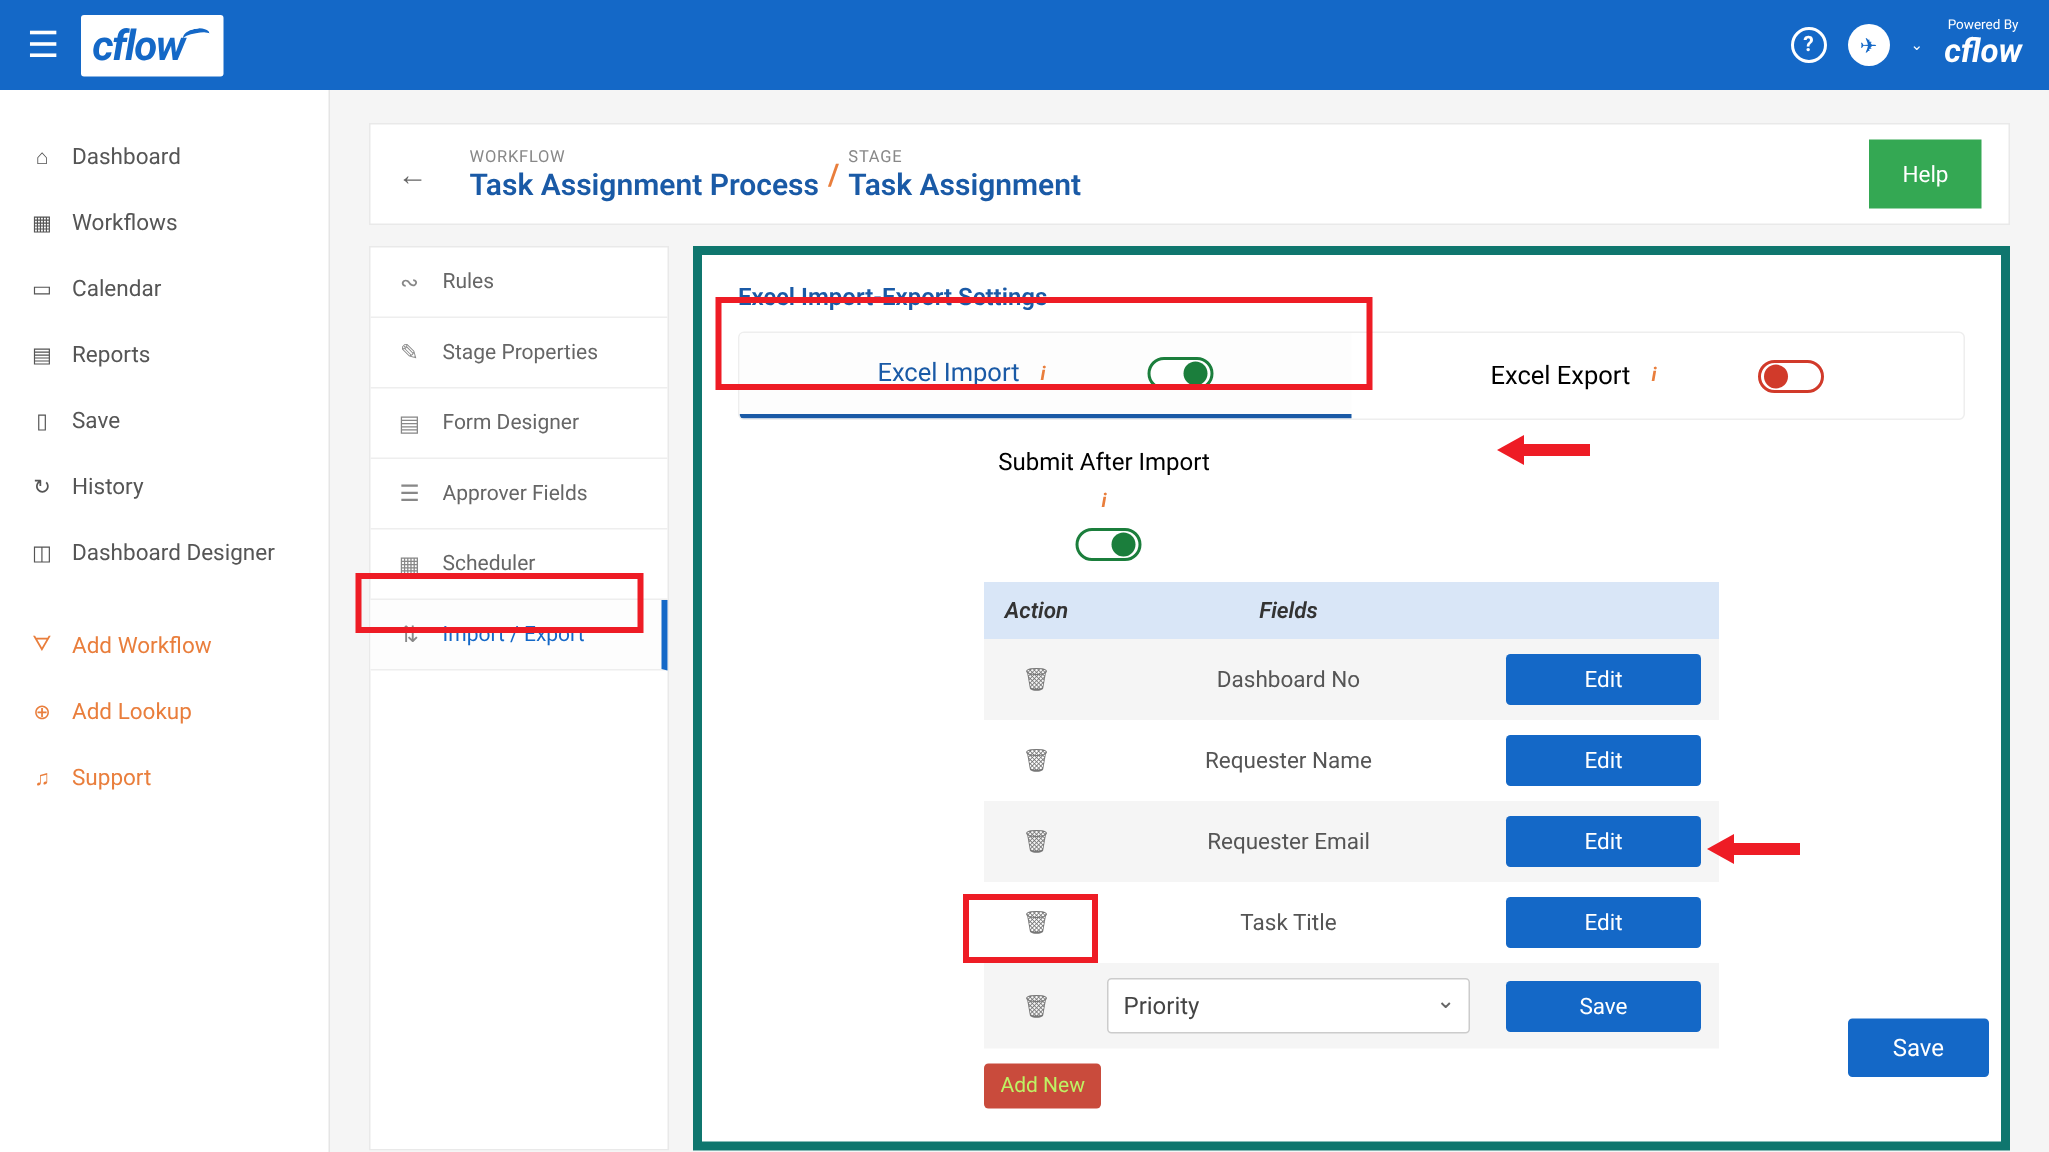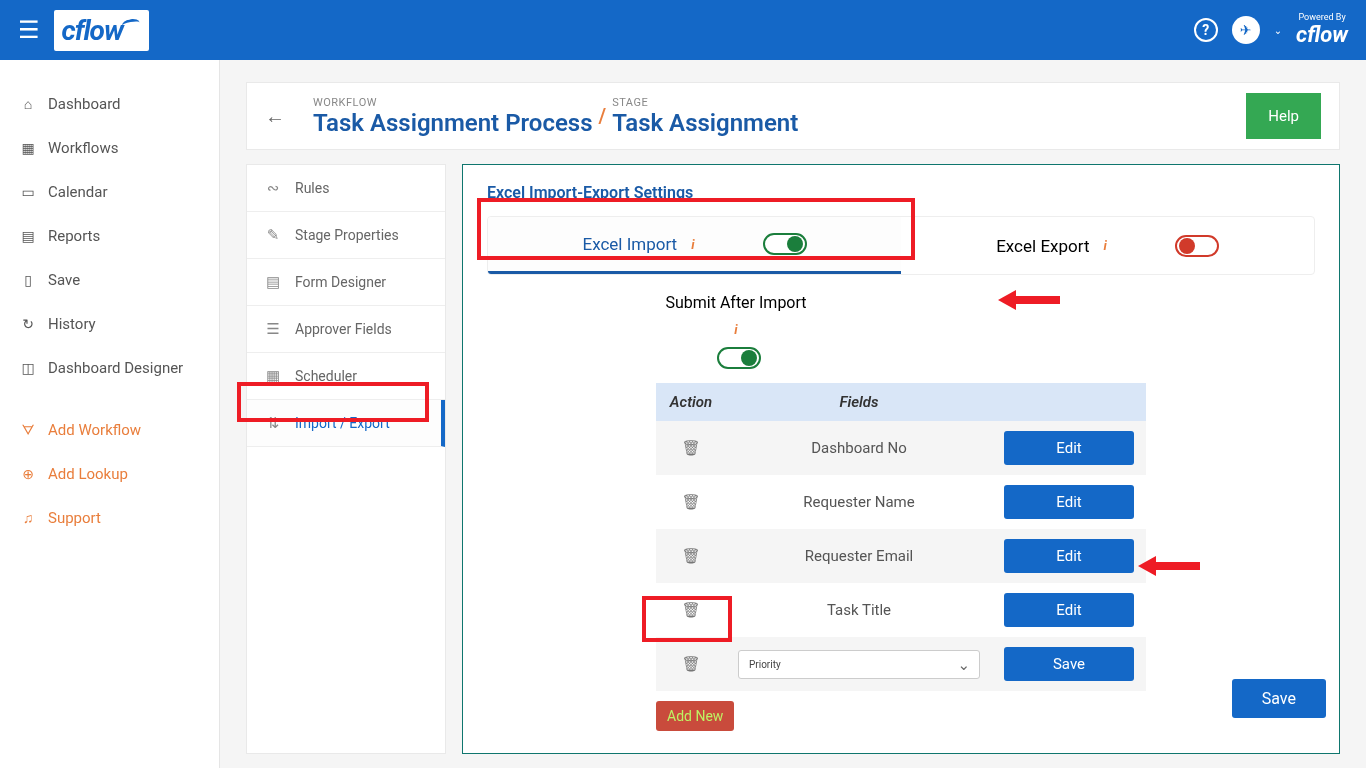--- a/index.html
+++ b/index.html
@@ -17,48 +17,48 @@
 .powered-logo { font-size:22px; font-style:italic; font-weight:700; }
 .layout { display:flex; height:708px; }
 .nav { width:220px; background:#fff; border-right:1px solid #e5e5e5; padding-top:22px; }
 .nav-item { display:flex; align-items:center; gap:12px; padding:13px 20px; color:#555; font-size:15px; cursor:pointer; }
 .nav-item.accent { color:#e97e3c; }
 .nav-icon { width:16px; height:16px; display:inline-flex; align-items:center; justify-content:center; font-size:14px; }
 .main { flex:1; padding:22px 26px 0 26px; overflow:hidden; position:relative; }
 .header-card { background:#fff; border:1px solid #e9e9e9; display:flex; align-items:center; padding:10px 18px; margin-bottom:14px; }
 .back-arrow { font-size:20px; color:#666; margin-right:28px; cursor:pointer; }
 .crumb-label { font-size:11px; color:#888; letter-spacing:0.5px; }
-.crumb-main { font-size:24px; color:#1a5aa6; font-weight:600; }
+.crumb-main { font-size:20px; color:#1a5aa6; font-weight:600; }
 .crumb-sep { color:#e97e3c; font-size:20px; margin:0 6px; font-weight:600; }
 .help-btn { margin-left:auto; background:#34a853; color:#fff; padding:14px 22px; font-size:15px; cursor:pointer; }
 .body-row { display:flex; gap:16px; }
 .side-card { width:200px; background:#fff; border:1px solid #e9e9e9; }
 .side-item { display:flex; align-items:center; gap:12px; padding:14px 16px; color:#666; font-size:14px; border-bottom:1px solid #eee; cursor:pointer; }
 .side-item.active { color:#1468c7; border-right:4px solid #1468c7; background:#fdfdfd; }
-.content-card { flex:1; background:#fff; border:1px solid #0f766e; padding:18px 0 22px 0; position:relative; }
+.content-card { flex:1; background:#fff; border:6px solid #0f766e; padding:18px 0 22px 0; position:relative; }
 .section-title { color:#1a5aa6; font-weight:600; font-size:16px; padding:0 24px 14px 24px; }
 .tabs { display:flex; margin:0 24px; border:1px solid #eee; border-radius:4px; overflow:hidden; }
 .tab { flex:1; padding:16px 0; text-align:right; display:flex; align-items:center; justify-content:center; gap:14px; font-size:17px; cursor:pointer; position:relative; }
 .tab.active { color:#1a5aa6; border-bottom:3px solid #1a5aa6; background:#fdfdfd; }
 .info-i { color:#e97e3c; font-style:italic; font-size:13px; font-weight:bold; }
 .toggle { width:44px; height:22px; border-radius:11px; position:relative; cursor:pointer; }
 .toggle.on { background:#fff; border:2px solid #1b7e3c; }
 .toggle.on::after { content:''; position:absolute; right:2px; top:1px; width:16px; height:16px; background:#1b7e3c; border-radius:50%; }
 .toggle.off { background:#fff; border:2px solid #d13a2a; }
 .toggle.off::after { content:''; position:absolute; left:2px; top:1px; width:16px; height:16px; background:#d13a2a; border-radius:50%; }
 .submit-row { display:flex; align-items:center; justify-content:flex-end; gap:10px; padding:18px 330px 14px 0;flex-direction:column; } 
 .submit-row .toggle { margin-left:6px; }
 .table-wrap { margin:0 auto; width:490px; }
 .tbl { width:100%; border-collapse:collapse; }
 .tbl th { background:#d9e6f7; padding:10px 12px; font-weight:600; color:#333; font-size:15px;font-style:italic; }
 .tbl td { padding:10px 12px; text-align:center; font-size:15px; color:#555; }
 .tbl tr:nth-child(even) td { background:#f5f5f5; }
 .trash { cursor:pointer; font-size:15px; color:#777; }
 .edit-btn { background:#1468c7; color:#fff; border:none; padding:8px 0; width:130px; font-size:15px; border-radius:3px; cursor:pointer; }
-.sel { width:100%; padding:8px 10px; border:1px solid #ccc; border-radius:3px; font-size:10px; color:#444; background:#fff; appearance:none; }
+.sel { width:100%; padding:8px 10px; border:1px solid #ccc; border-radius:3px; font-size:16px; color:#444; background:#fff; appearance:none; }
 .sel-wrap { position:relative; }
 .sel-wrap::after { content:'⌄'; position:absolute; right:10px; top:6px; color:#666; pointer-events:none; }
 .addnew { background:#c94b3c; color:#bef264; border:none; padding:7px 11px; font-size:14px; border-radius:3px; cursor:pointer; margin-top:10px; }
 .footer-save { position:absolute; right:40px; bottom:50px; }
 .save-big { background:#1468c7; color:#fff; border:none; padding:10px 30px; font-size:16px; border-radius:3px; cursor:pointer; }
 
 .hl { position:absolute; border:4px solid #ee1c25; pointer-events:none; z-index:50; }
 .arrow { position:absolute; z-index:51; display:flex; align-items:center; }
 .arrow-line { height:8px; background:#ee1c25; }
 .arrow-head { width:0; height:0; border-top:10px solid transparent; border-bottom:10px solid transparent; border-right:18px solid #ee1c25; }

